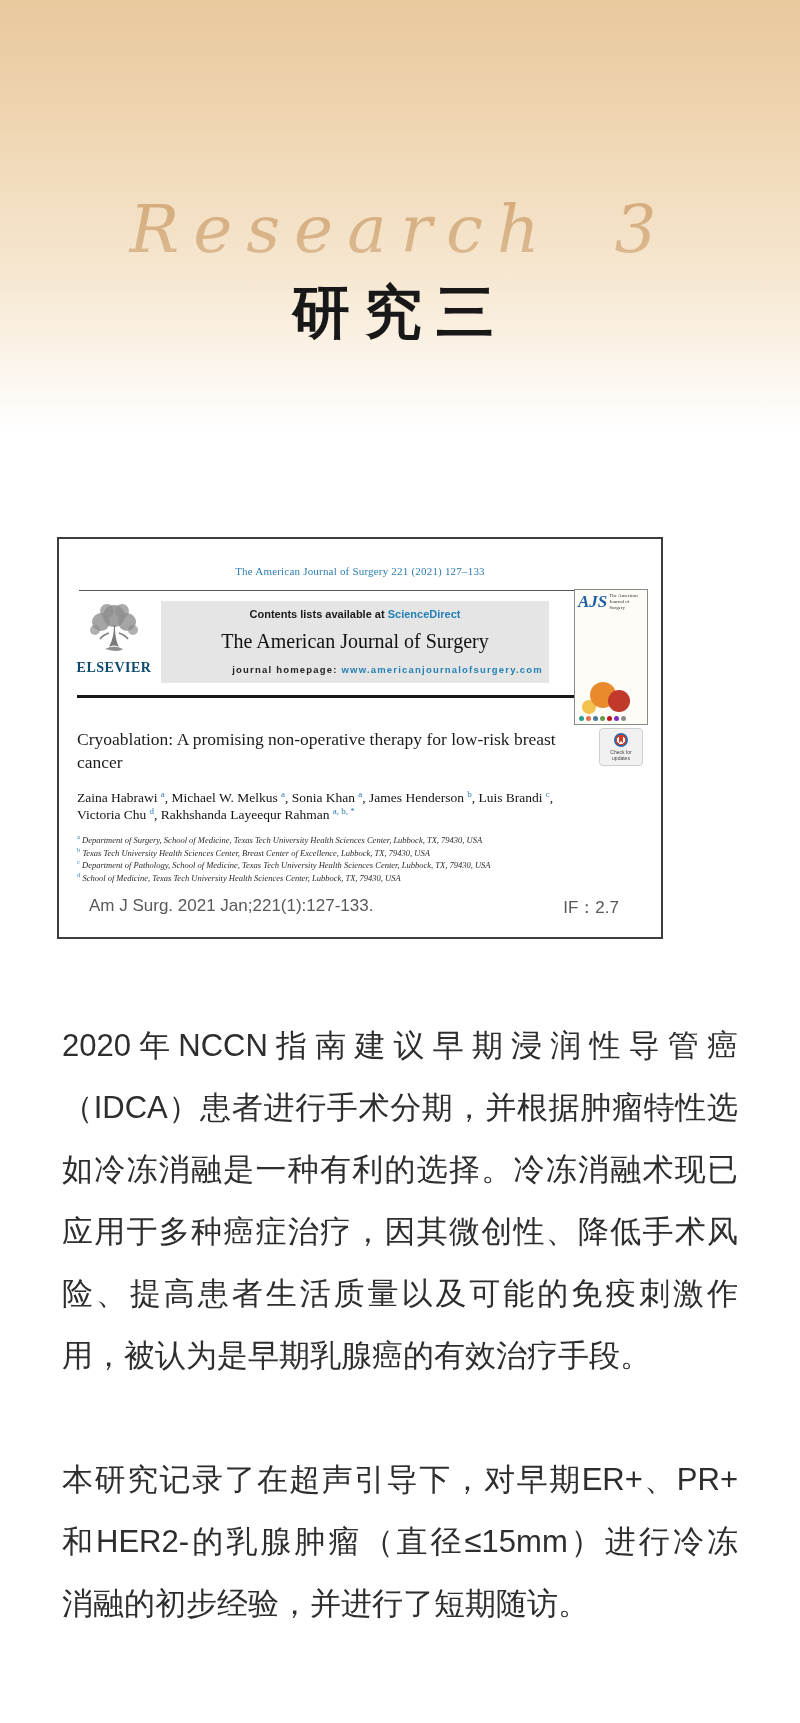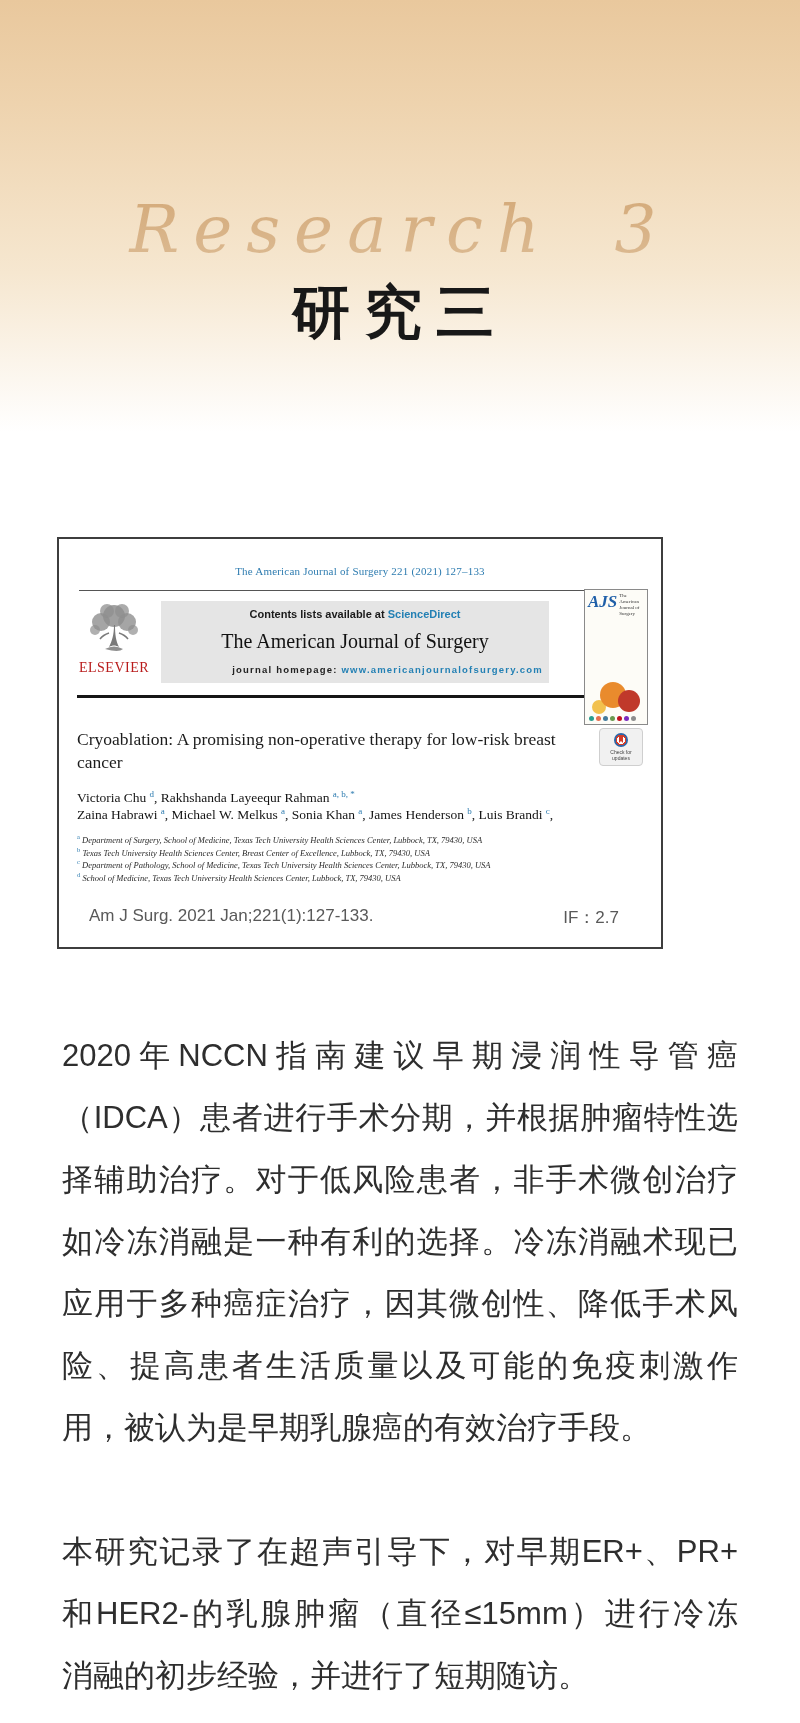--- a/index.html
+++ b/index.html
@@ -62,23 +62,23 @@
   }
   .masthead{
     display:flex;
     align-items:flex-start;
   }
   .logo-col{width:78px;text-align:center;flex:0 0 78px;}
   .tree{display:block;margin:2px auto 0 auto;}
   .elsevier-word{
     font-family:"Liberation Serif",serif;
     font-size:14px;
-    font-weight:400;
+    font-weight:700;
     letter-spacing:.5px;
-    color:#b91c1c;
+    color:#0c4a6e;
     margin-top:1px;
   }
   .gray-box{
     flex:1;
     margin-left:8px;
     margin-right:96px;
     background:#e5e5e5;
     text-align:center;
     padding:7px 6px 8px 6px;
   }
@@ -97,21 +97,21 @@
     color:#222;
     font-family:"Liberation Sans",sans-serif;
     font-weight:700;
     text-align:right;
   }
   
   .cover{
     position:absolute;
     top:50px;
     right:13px;
-    width:64px;
+    width:74px;
     height:136px;
     border:1px solid #8a8a8a;
     background:#fdfcf7;
     box-sizing:border-box;
     padding:3px;
     display:flex;
     flex-direction:column;
   }
   .cover-top{display:flex;align-items:flex-start;}
   .ajs{
@@ -199,21 +199,21 @@
   .affils{
     margin-top:11px;
     padding:0 2px;
     font-size:8.5px;
     font-style:italic;
     line-height:12.5px;
     color:#2b2b2b;
   }
   .affils .aff-sup-sm{color:#2e7cb0;font-size:6.5px;font-style:normal;}
   .cite-row{
-    margin-top:22px;
+    margin-top:12px;
     padding:0 26px 4px 14px;
     display:flex;
     justify-content:space-between;
     font-family:"Liberation Sans",sans-serif;
     font-size:17px;
     color:#595959;
     text-align:right;
   }
   
   .cn{margin:76px 50px 0 50px;padding-bottom:42px;}
@@ -298,42 +298,41 @@
 
   <div class="title-row">
     <h1 class="art-title">Cryoablation: A promising non-operative therapy for low-risk breast cancer</h1>
     <div class="check-badge">
       <span class="badge-icon"></span>
       <span class="badge-text">Check for updates</span>
     </div>
   </div>
 
   <div class="authors">
+    <div class="authors-line">Zaina Habrawi<sup class="aff-sup"> a</sup>, Michael W. Melkus<sup class="aff-sup"> a</sup>, Sonia Khan<sup class="aff-sup"> a</sup>, James Henderson<sup class="aff-sup"> b</sup>, Luis Brandi<sup class="aff-sup"> c</sup>,</div>
     <div class="authors-line">Victoria Chu<sup class="aff-sup"> d</sup>, Rakhshanda Layeequr Rahman<sup class="aff-sup"> a, b, *</sup></div>
-    <div class="authors-line">Zaina Habrawi<sup class="aff-sup"> a</sup>, Michael W. Melkus<sup class="aff-sup"> a</sup>, Sonia Khan<sup class="aff-sup"> a</sup>, James Henderson<sup class="aff-sup"> b</sup>, Luis Brandi<sup class="aff-sup"> c</sup>,</div>
   </div>
 
   <div class="affils">
       <div><sup class="aff-sup-sm">a</sup> Department of Surgery, School of Medicine, Texas Tech University Health Sciences Center, Lubbock, TX, 79430, USA</div>
       <div><sup class="aff-sup-sm">b</sup> Texas Tech University Health Sciences Center, Breast Center of Excellence, Lubbock, TX, 79430, USA</div>
       <div><sup class="aff-sup-sm">c</sup> Department of Pathology, School of Medicine, Texas Tech University Health Sciences Center, Lubbock, TX, 79430, USA</div>
       <div><sup class="aff-sup-sm">d</sup> School of Medicine, Texas Tech University Health Sciences Center, Lubbock, TX, 79430, USA</div>
     </div>
 
   <div class="cite-row">
     <span class="cite">Am J Surg. 2021 Jan;221(1):127-133.</span>
     <span class="if">IF：2.7</span>
   </div>
 </div>
 
 <div class="cn">
   <div class="para">
       <div class="line">2020年NCCN指南建议早期浸润性导管癌</div>
       <div class="line">（IDCA）患者进行手术分期，并根据肿瘤特性选</div>
-      <div class="line">择辅助治疗。对于低风险患者，非手术微创治疗</div>
       <div class="line">如冷冻消融是一种有利的选择。冷冻消融术现已</div>
       <div class="line">应用于多种癌症治疗，因其微创性、降低手术风</div>
       <div class="line">险、提高患者生活质量以及可能的免疫刺激作</div>
       <div class="line last">用，被认为是早期乳腺癌的有效治疗手段。</div>
     </div>
   <div class="para para2">
       <div class="line">本研究记录了在超声引导下，对早期ER+、PR+</div>
       <div class="line">和HER2-的乳腺肿瘤（直径≤15mm）进行冷冻</div>
       <div class="line last">消融的初步经验，并进行了短期随访。</div>
     </div>

